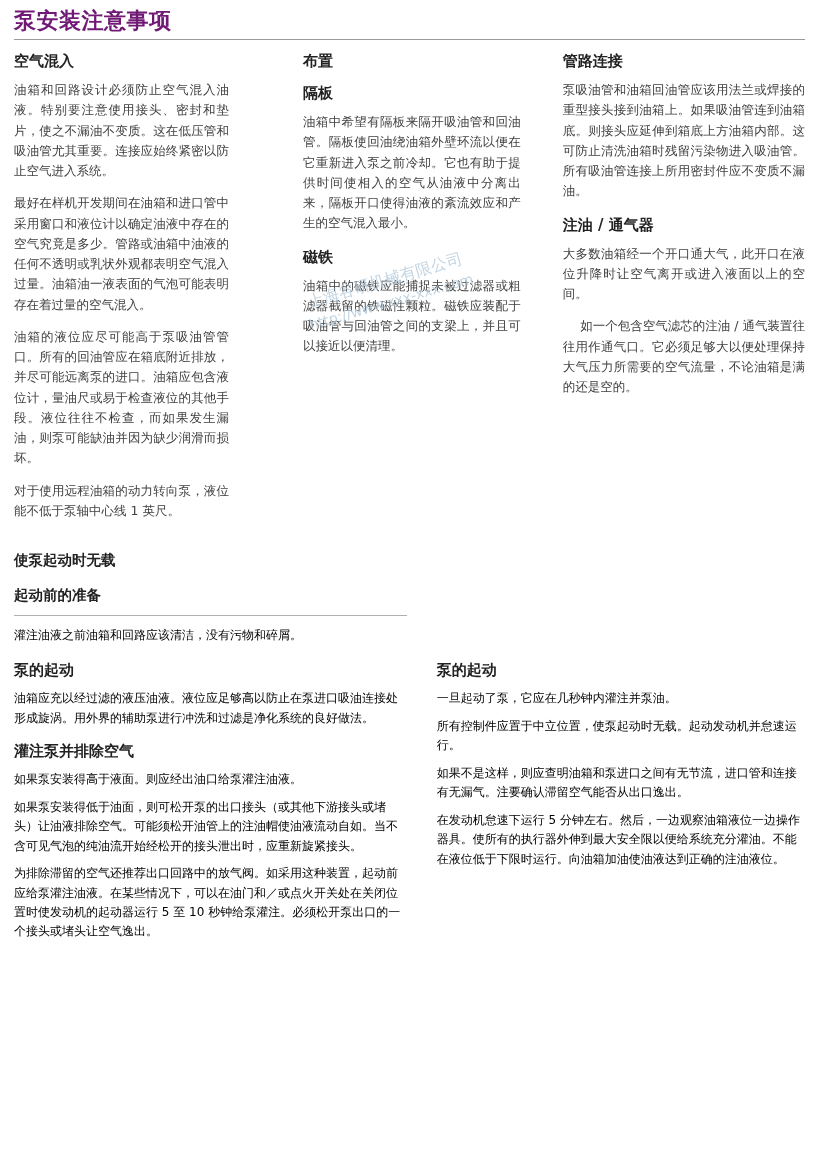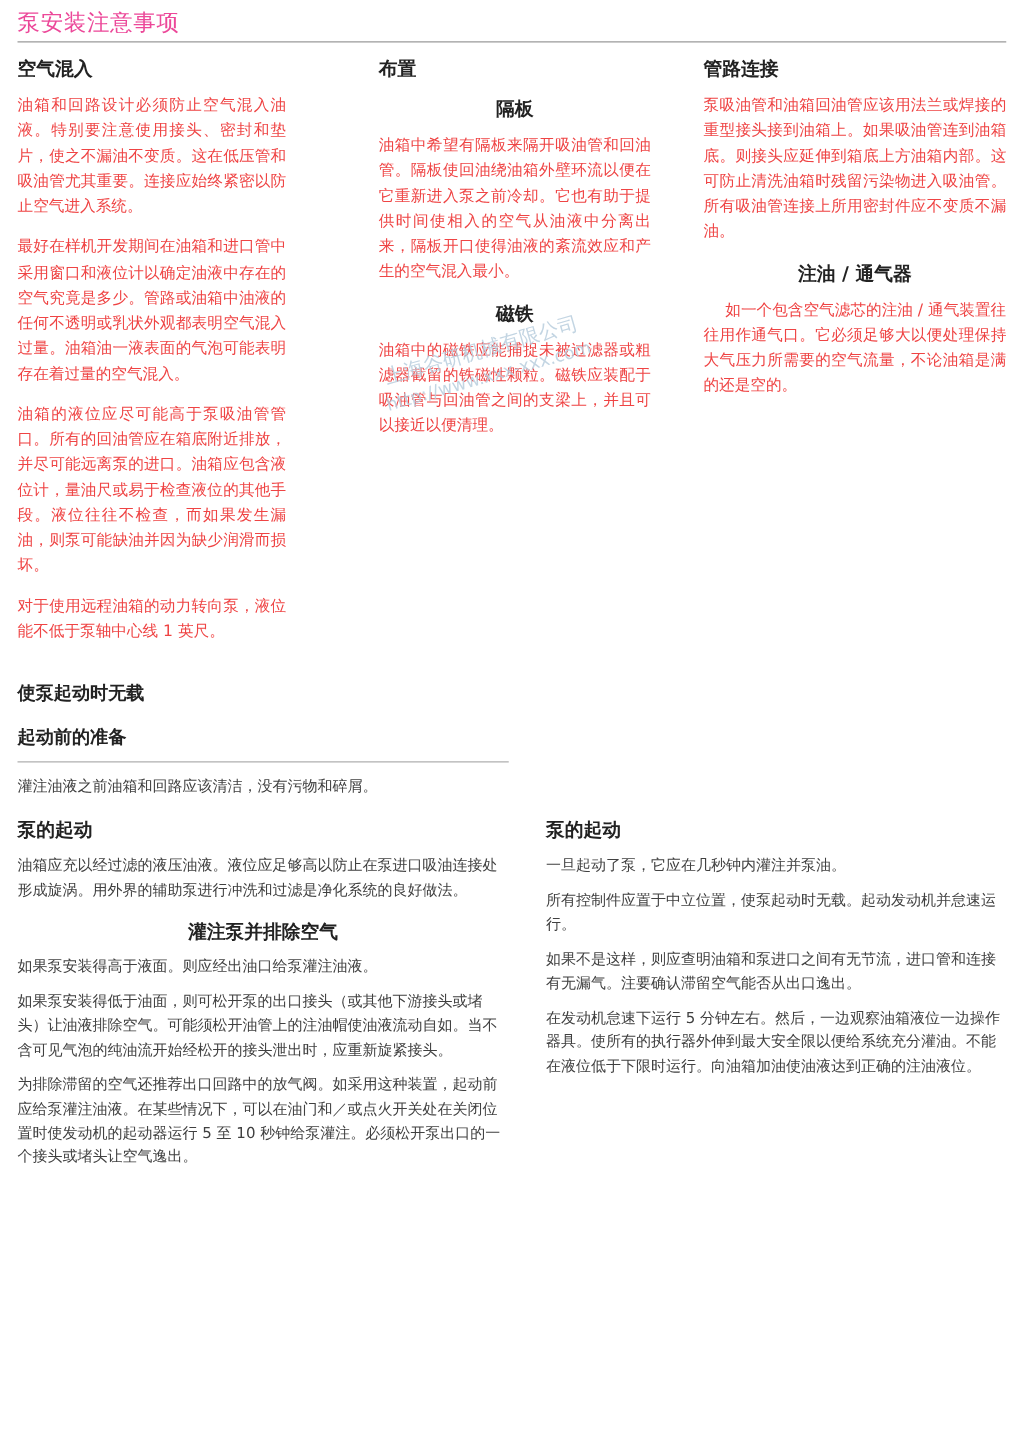--- a/index.html
+++ b/index.html
@@ -16,23 +16,23 @@
     overflow: hidden;
   }
   .page {
     position: relative;
     width: 819px;
     height: 1154px;
     padding: 0;
     box-sizing: border-box;
   }
   .doc-title {
-    font-size: 18px;
-    font-weight: normal;
-    color: #ec4899;
+    font-size: 22px;
+    font-weight: bold;
+    color: #701a75;
     margin: 6px 0 0 14px;
     letter-spacing: 0.5px;
   }
   .title-rule {
     border: 0;
     border-top: 1px solid #9a9a9a;
     margin: 3px 14px 0 14px;
   }
 
   
@@ -49,27 +49,27 @@
   .col-b { width: 258px; padding-right: 26px; margin-left: 32px; }
   .col-c { width: 258px; }
 
   h2.sec {
     font-size: 15px;
     font-weight: bold;
     color: #222;
     margin: 6px 0 10px 0;
     line-height: 1.2;
   }
-  h2.sec.tight { margin-top: 14px; text-align: center; }
+  h2.sec.tight { margin-top: 14px; }
 
   p.body {
     font-size: 12.5px;
     line-height: 1.62;
     margin: 0 0 12px 0;
-    color: #ef4444;
+    color: #404040;
     text-align: justify;
   }
   p.body.indent { text-indent: 1.4em; }
 
   
   .lower {
     display: flex;
     padding: 0 14px;
     box-sizing: border-box;
     margin-top: 2px;
@@ -86,21 +86,21 @@
   h2.sec2.sub { margin-top: 16px; }
   .rule-thin {
     border: 0;
     border-top: 1px solid #b0b0b0;
     margin: 10px 0 10px 0;
   }
   p.body-s {
     font-size: 12px;
     line-height: 1.62;
     margin: 0 0 8px 0;
-    color: #404040;
+    color: #000000;
   }
   .start-block { margin-top: 14px; }
 
   
   .watermark {
     position: absolute;
     left: 238px;
     top: 262px;
     width: 300px;
     pointer-events: none;
@@ -145,20 +145,21 @@
 
       <h2 class="sec tight">磁铁</h2>
       <p class="body">油箱中的磁铁应能捕捉未被过滤器或粗滤器截留的铁磁性颗粒。磁铁应装配于吸油管与回油管之间的支梁上，并且可以接近以便清理。</p>
     </div>
 
     <div class="col col-c">
       <h2 class="sec">管路连接</h2>
       <p class="body">泵吸油管和油箱回油管应该用法兰或焊接的重型接头接到油箱上。如果吸油管连到油箱底。则接头应延伸到箱底上方油箱内部。这可防止清洗油箱时残留污染物进入吸油管。所有吸油管连接上所用密封件应不变质不漏油。</p>
 
       <h2 class="sec tight">注油 / 通气器</h2>
+      <p class="body">大多数油箱经一个开口通大气，此开口在液位升降时让空气离开或进入液面以上的空间。</p>
       <p class="body indent">如一个包含空气滤芯的注油 / 通气装置往往用作通气口。它必须足够大以便处理保持大气压力所需要的空气流量，不论油箱是满的还是空的。</p>
     </div>
   </div>
 
   <div class="lower start-block">
     <div class="lower-left">
       <h2 class="sec2">使泵起动时无载</h2>
       <h2 class="sec2 sub">起动前的准备</h2>
       <hr class="rule-thin">
       <p class="body-s">灌注油液之前油箱和回路应该清洁，没有污物和碎屑。</p>

